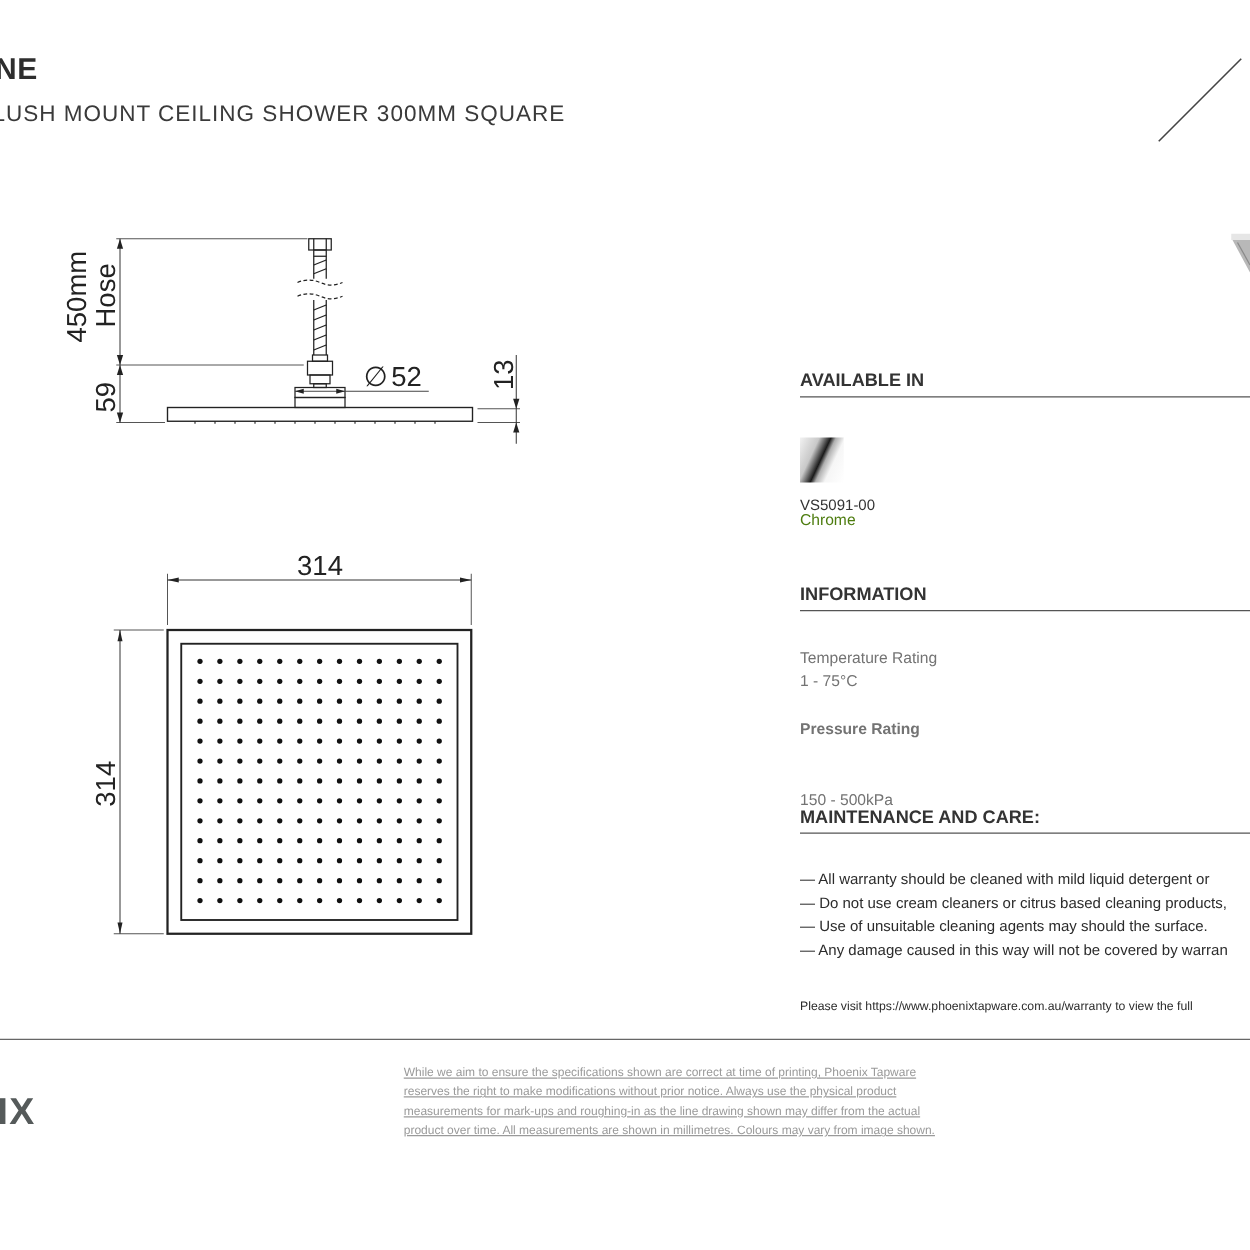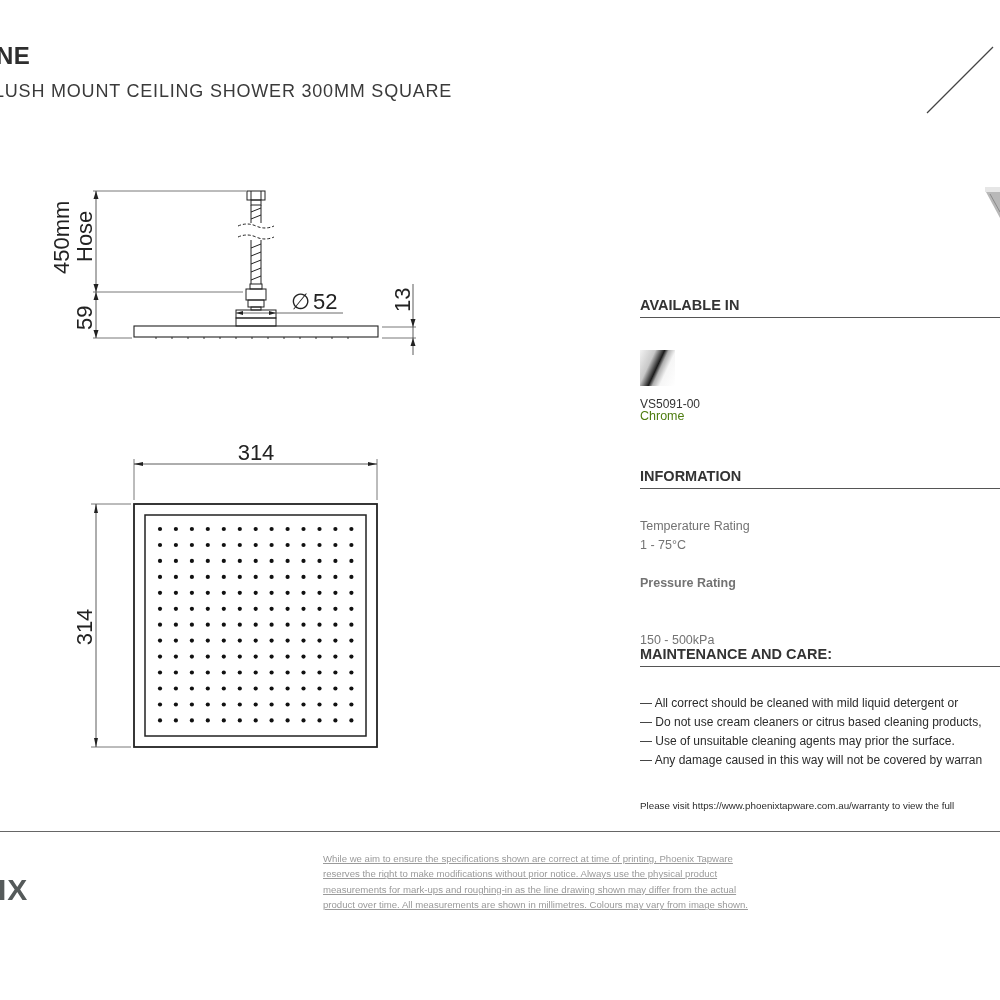--- a/index.html
+++ b/index.html
@@ -312,21 +312,21 @@
 <div class="abs code">VS5091-00</div>
 <div class="abs finish">Chrome</div>
 
 <div class="abs section-head" style="top:468px;">INFORMATION</div>
 <div class="abs info-label" style="top:519px;">Temperature Rating</div>
 <div class="abs info-label" style="top:538px;">1 - 75°C</div>
 <div class="abs info-label" style="top:576px;font-weight:bold;">Pressure Rating</div>
 <div class="abs info-label" style="top:617px;margin-top:16px;">150 - 500kPa</div>
 
 <div class="abs section-head" style="top:646px;">MAINTENANCE AND CARE:</div>
-<div class="abs care" style="top:696px;">— All correct should be cleaned with mild liquid detergent or</div>
+<div class="abs care" style="top:696px;">— All warranty should be cleaned with mild liquid detergent or</div>
 <div class="abs care" style="top:715px;text-align:right;">— Do not use cream cleaners or citrus based cleaning products,</div>
-<div class="abs care" style="top:734px;">— Use of unsuitable cleaning agents may prior the surface.</div>
+<div class="abs care" style="top:734px;">— Use of unsuitable cleaning agents may should the surface.</div>
 <div class="abs care" style="top:753px;text-align:center;">— Any damage caused in this way will not be covered by warran</div>
 <div class="abs warranty">Please visit https://www.phoenixtapware.com.au/warranty to view the full</div>
 
 <div class="abs footer-rule"></div>
 <div class="abs brand">IX</div>
 <div class="abs disclaimer">While we aim to ensure the specifications shown are correct at time of printing, Phoenix Tapware reserves the right to make modifications without prior notice. Always use the physical product measurements for mark-ups and roughing-in as the line drawing shown may differ from the actual product over time. All measurements are shown in millimetres. Colours may vary from image shown.</div>
 
 </body></html>

